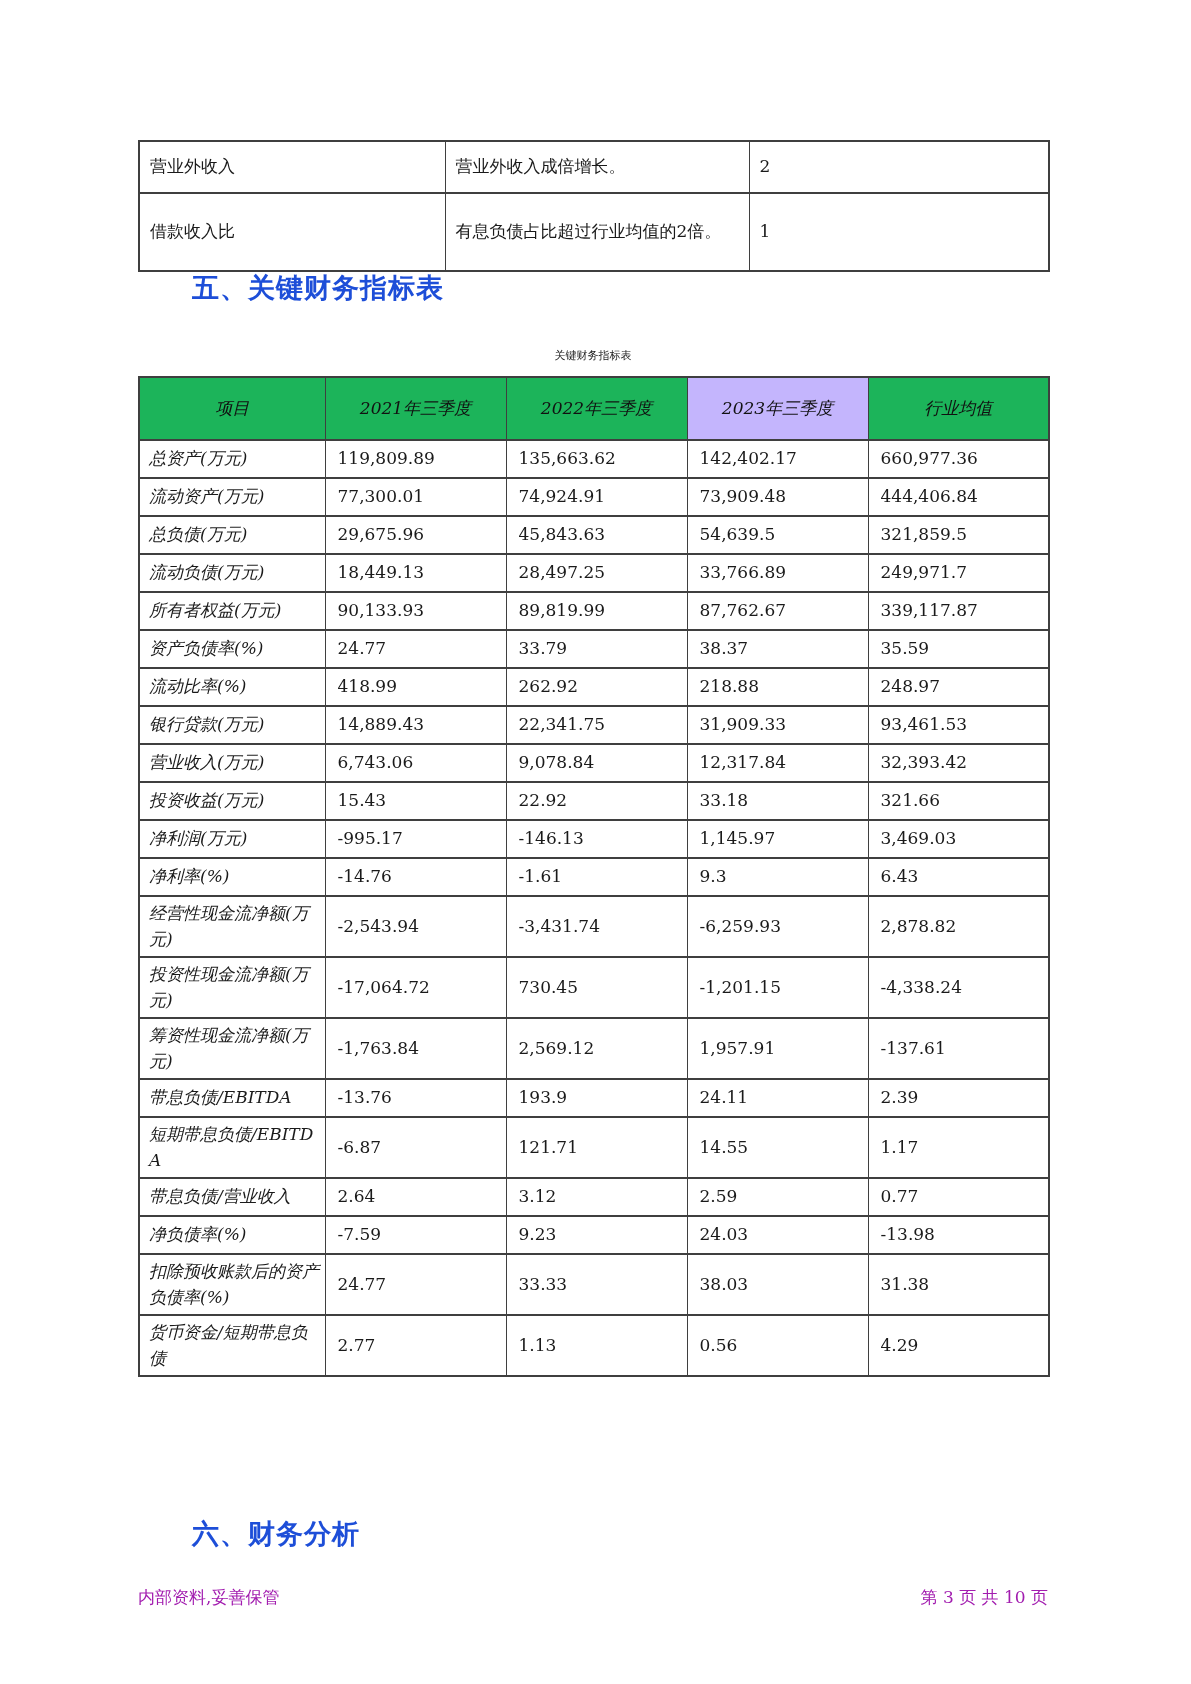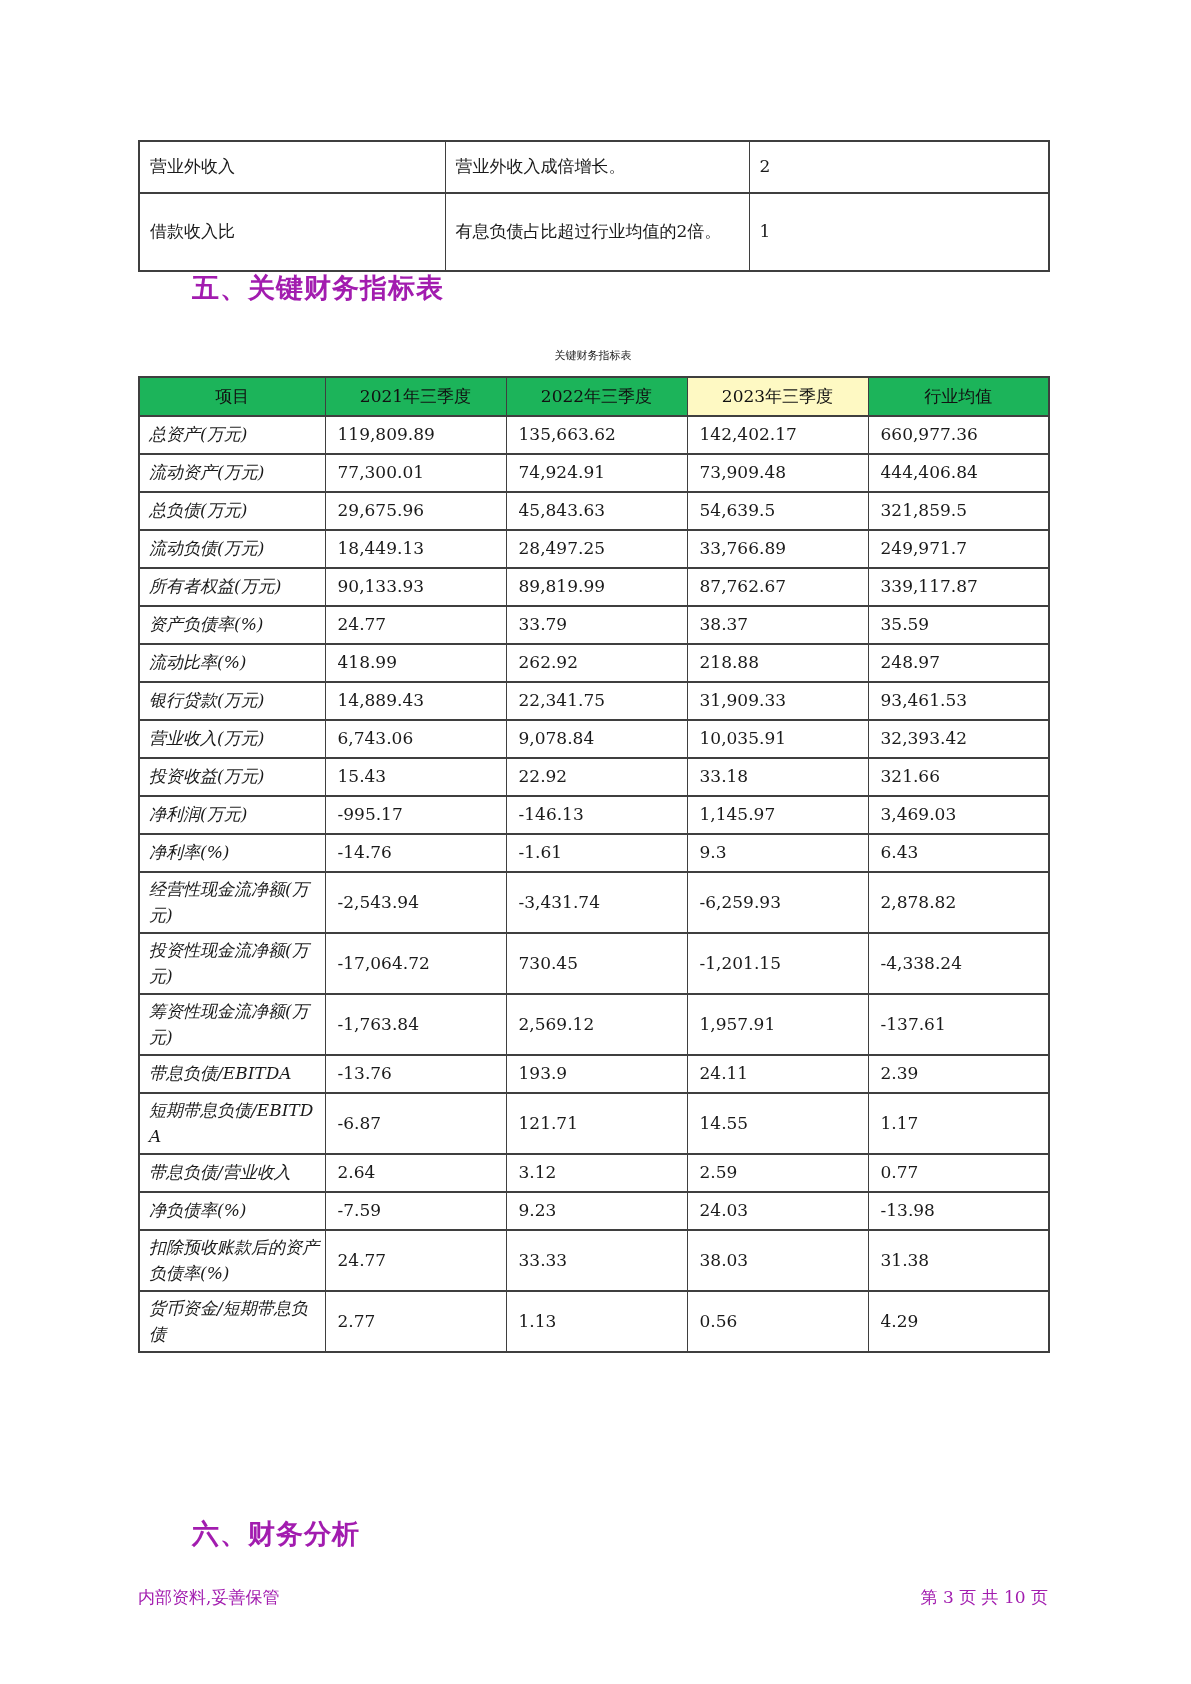--- a/index.html
+++ b/index.html
@@ -41,21 +41,21 @@
   .risk-table tr.r2 td { height: 70px; }
 
   
   .sec-heading {
     position: absolute;
     left: 192px;
     margin: 0;
     font-family: "DejaVu Sans", "Liberation Sans", sans-serif;
     font-weight: 700;
     font-size: 27px;
-    color: #a21caf;
+    color: #1d4ed8;
     letter-spacing: 1px;
     white-space: nowrap;
   }
   #heading-five { top: 270px; }
   #heading-six  { top: 1516px; }
 
   
   .table-caption {
     position: absolute;
     left: 138px;
@@ -79,22 +79,23 @@
   .fin-table { border: 2px solid #3f3f3f; }
   .fin-table th, .fin-table td {
     border: 1px solid #3f3f3f;
     border-top-width: 2px;
     border-bottom-width: 2px;
   }
   .fin-table th {
     height: 37px;
     font-weight: normal;
     text-align: center;
-    padding: 0 4px;
+    padding: 12px 4px;
     color: #111111;
+    font-style: italic;
   }
   .fin-table td {
     height: 38px;
     vertical-align: middle;
     text-align: left;
     box-sizing: border-box;
   }
   .fin-table td.col-name { padding: 4px 4px 4px 9px; word-break: break-all; font-style: italic; }
   .fin-table td.col-val  { padding: 4px 4px 4px 12px; white-space: nowrap; }
 
@@ -144,21 +145,21 @@
         <col style="width:181px">
         <col style="width:181px">
         <col style="width:181px">
         <col style="width:181px">
     </colgroup>
     <thead>
       <tr>
         <th style="background: rgb(28, 180, 90);">项目</th>
         <th style="background: rgb(28, 180, 90);">2021年三季度</th>
         <th style="background: rgb(28, 180, 90);">2022年三季度</th>
-        <th style="background: #fef9c3;">2023年三季度</th>
+        <th style="background: #c4b5fd;">2023年三季度</th>
         <th style="background: rgb(28, 180, 90); margin-left: 36px;">行业均值</th>
       </tr>
     </thead>
     <tbody>
         <tr>
           <td class="col-name">总资产(万元)</td>
           <td class="col-val">119,809.89</td>
           <td class="col-val">135,663.62</td>
           <td class="col-val">142,402.17</td>
           <td class="col-val">660,977.36</td>
@@ -209,21 +210,21 @@
           <td class="col-name">银行贷款(万元)</td>
           <td class="col-val">14,889.43</td>
           <td class="col-val">22,341.75</td>
           <td class="col-val">31,909.33</td>
           <td class="col-val">93,461.53</td>
         </tr>
         <tr>
           <td class="col-name">营业收入(万元)</td>
           <td class="col-val">6,743.06</td>
           <td class="col-val">9,078.84</td>
-          <td class="col-val">10,035.91</td>
+          <td class="col-val">12,317.84</td>
           <td class="col-val">32,393.42</td>
         </tr>
         <tr>
           <td class="col-name">投资收益(万元)</td>
           <td class="col-val">15.43</td>
           <td class="col-val">22.92</td>
           <td class="col-val">33.18</td>
           <td class="col-val">321.66</td>
         </tr>
         <tr>

